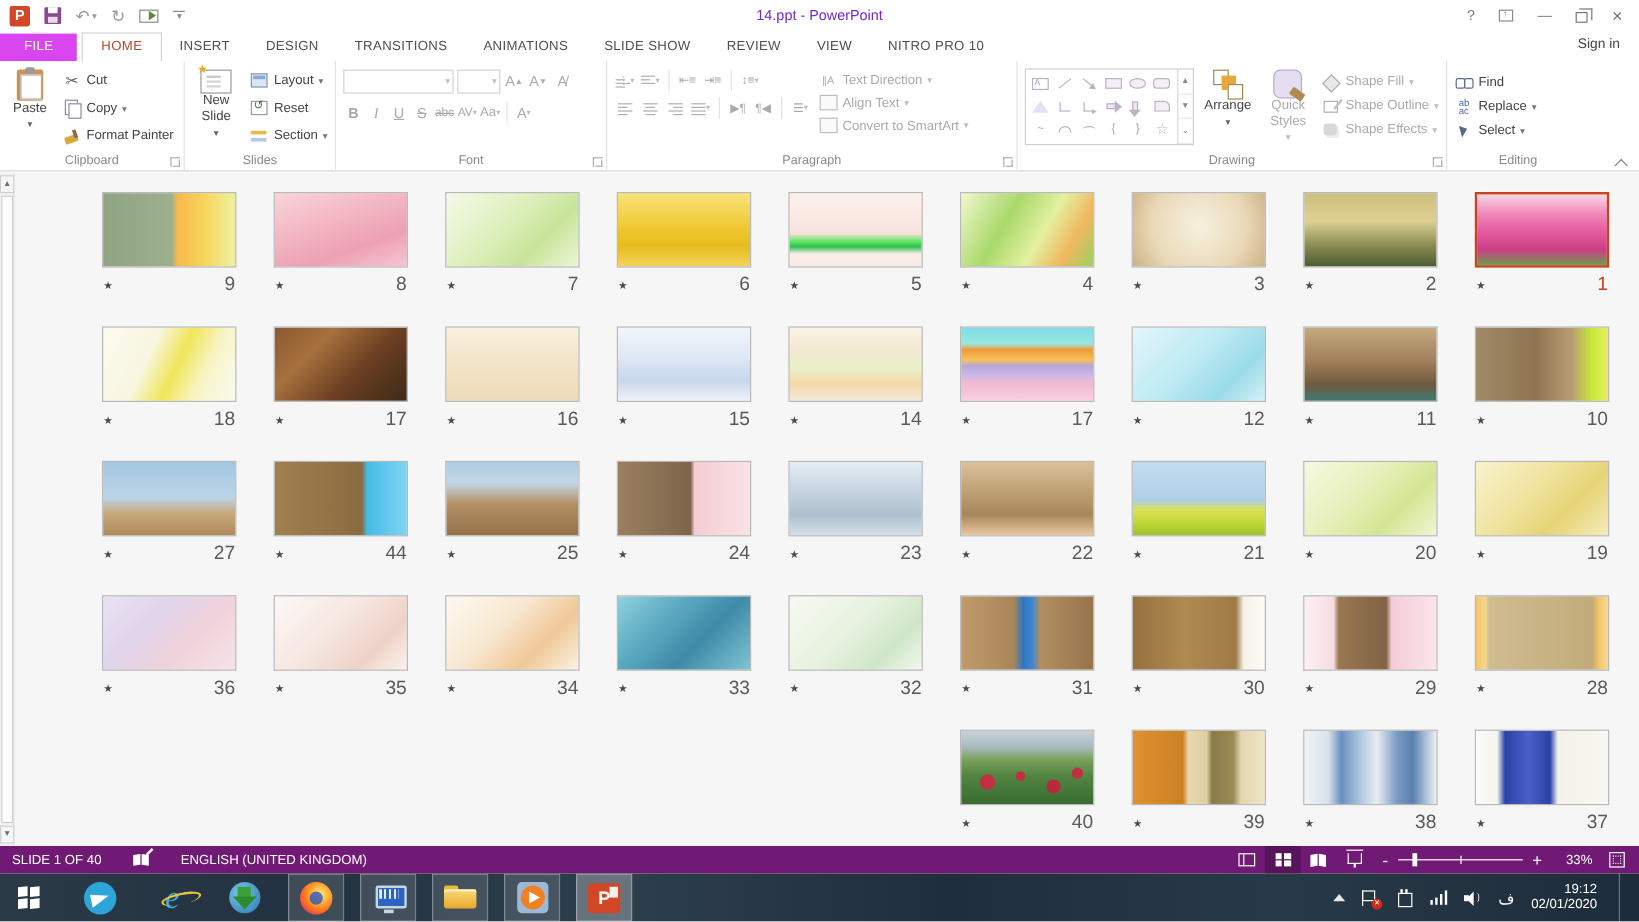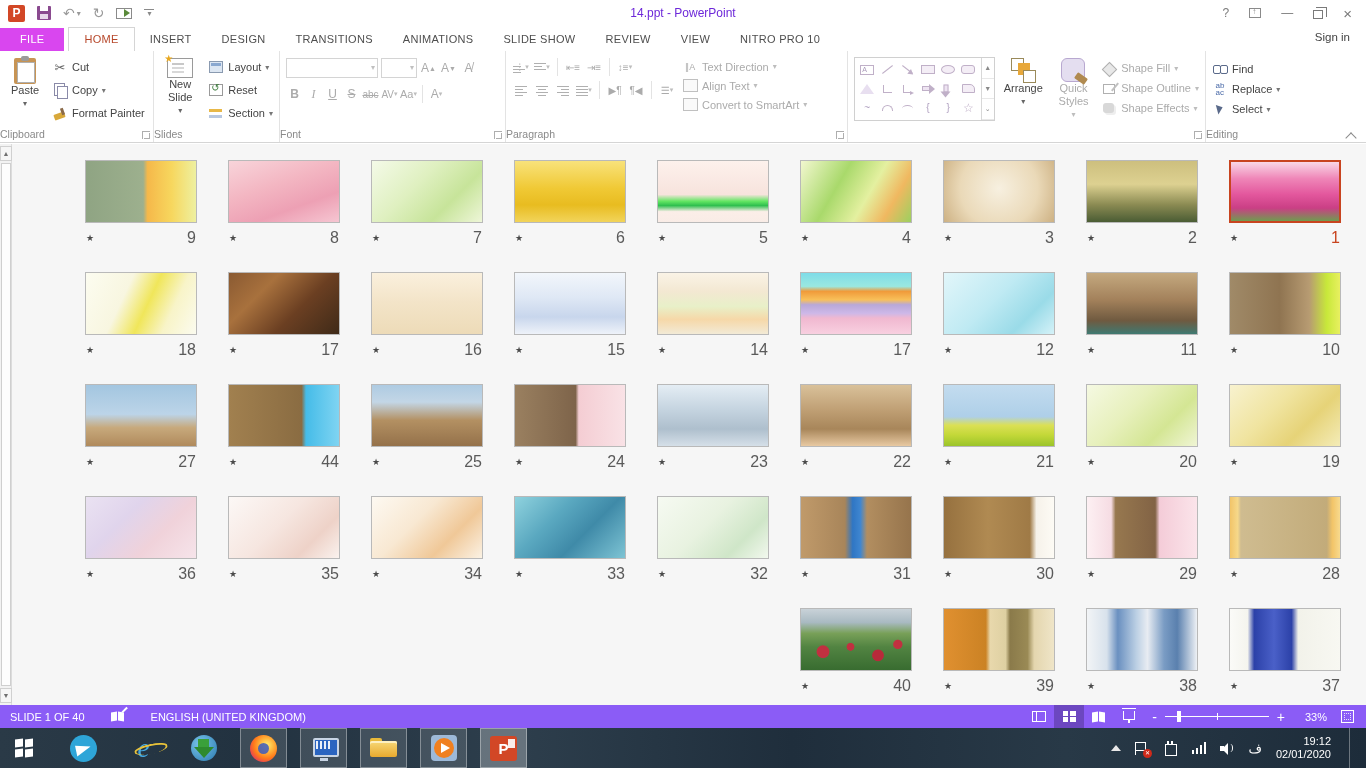--- a/index.html
+++ b/index.html
@@ -30,21 +30,21 @@
 
 .tabrow{position:absolute;top:26px;left:0;right:0;height:25px;background:#fff;display:flex;align-items:flex-end}
 .tab{padding:5px 15px 6px;font-size:11px;letter-spacing:.3px;color:#4e4e4e;cursor:default}
 .tab.file{background:#d946ef;color:#fff;padding:5px 20px 6px;margin-right:4px}
 .tab.active{color:#B7472A;background:#fff;border:1px solid #d5d5d5;border-bottom:none}
 .signin{margin-left:auto;padding-right:16px;font-size:11.5px;color:#444}
 
 
 .ribbon{position:absolute;top:51px;left:0;right:0;height:92px;background:#fff;border-bottom:1px solid #d5d5d5;display:flex}
 .rgroup{position:relative;height:100%;padding:3px 2px 16px;border-right:1px solid #e3e3e3;flex:0 0 auto}
-.glabel{position:absolute;bottom:2px;left:0;right:0;text-align:left;font-size:10.5px;color:#8a8a8a}
+.glabel{position:absolute;bottom:2px;left:0;right:0;text-align:center;font-size:10.5px;color:#8a8a8a}
 .launcher{position:absolute;right:3px;bottom:3px;width:8px;height:8px;border-left:1px solid #9a9a9a;border-top:1px solid #9a9a9a;opacity:.8}
 .launcher:before{content:"";position:absolute;right:0;bottom:0;width:5px;height:5px;border-right:1px solid #9a9a9a;border-bottom:1px solid #9a9a9a}
 .gcontent{display:flex;height:72px}
 .bigbtn{width:46px;display:flex;flex-direction:column;align-items:center;justify-content:flex-start;padding-top:4px;text-align:center;line-height:13px}
 .bigbtn .dd{font-size:8px;color:#666}
 .smallcol{display:flex;flex-direction:column;justify-content:space-between;padding:3px 4px}
 .sbtn{display:flex;align-items:center;gap:4px;height:20px;white-space:nowrap}
 .sbtn .dd{font-size:8px;color:#777}
 .dis{color:#ababab}
 .dis .dd{color:#bdbdbd}
@@ -160,21 +160,21 @@
 .grid{position:absolute;left:85px;top:16px;display:grid;grid-template-columns:repeat(9,112px);column-gap:31px;row-gap:24px}
 .cell{width:112px;height:88px}
 .thumb{width:112px;height:63px;background:#fff;border:1px solid #b9b9b9}
 .cell.sel .thumb{border:2px solid #C8441F}
 .cfoot{display:flex;justify-content:space-between;align-items:center;height:20px;margin-top:5px;padding:0 1px}
 .star{font-size:9px;color:#4a4a4a}
 .snum{font-size:16px;color:#5a5a5a}
 .cell.sel .snum{color:#C8441F}
 
 
-.statusbar{position:absolute;left:0;right:0;bottom:40px;height:23px;background:#8b5cf6;color:#fff;display:flex;align-items:center;font-size:11px}
+.statusbar{position:absolute;left:0;right:0;bottom:40px;height:23px;background:#701a75;color:#fff;display:flex;align-items:center;font-size:11px}
 .sb-left{display:flex;align-items:center;gap:26px;padding-left:10px}
 .sb-right{margin-left:auto;display:flex;align-items:center;padding-right:6px}
 .sbtn2{width:30px;height:23px;display:flex;align-items:center;justify-content:center}
 .sbtn2.on{background:rgba(0,0,0,.22)}
 .spell{width:14px;height:11px;position:relative}
 .spell:before{content:"";position:absolute;left:0;top:1px;width:6px;height:9px;background:#fff;transform:skewY(-8deg)}
 .spell:after{content:"";position:absolute;left:7px;top:1px;width:6px;height:9px;background:#fff;transform:skewY(8deg)}
 .spell i{position:absolute;right:-3px;top:-2px;width:7px;height:1.5px;background:#fff;transform:rotate(-45deg)}
 .sv-norm{width:14px;height:11px;border:1px solid #fff;position:relative}
 .sv-norm:before{content:"";position:absolute;left:3px;top:0;bottom:0;width:1px;background:#fff}
@@ -551,20 +551,21 @@
           </div>
         <div class="sbtn dis">
             <span class="ic">
               <span class="ic-effects"></span>
             </span>
             <span>Shape Effects</span>
             <span class="dd">▾</span>
           </div>
       </div>
     </div>
+    <div class="glabel">Drawing</div>
     <span class="launcher"></span>
   </div>
 
   <div class="rgroup" style="width:118px;border-right:none">
     <div class="smallcol" style="padding-top:5px">
       <div class="sbtn">
           <span class="ic ic-find"></span>
           <span>Find</span>
         </div>
       <div class="sbtn">

